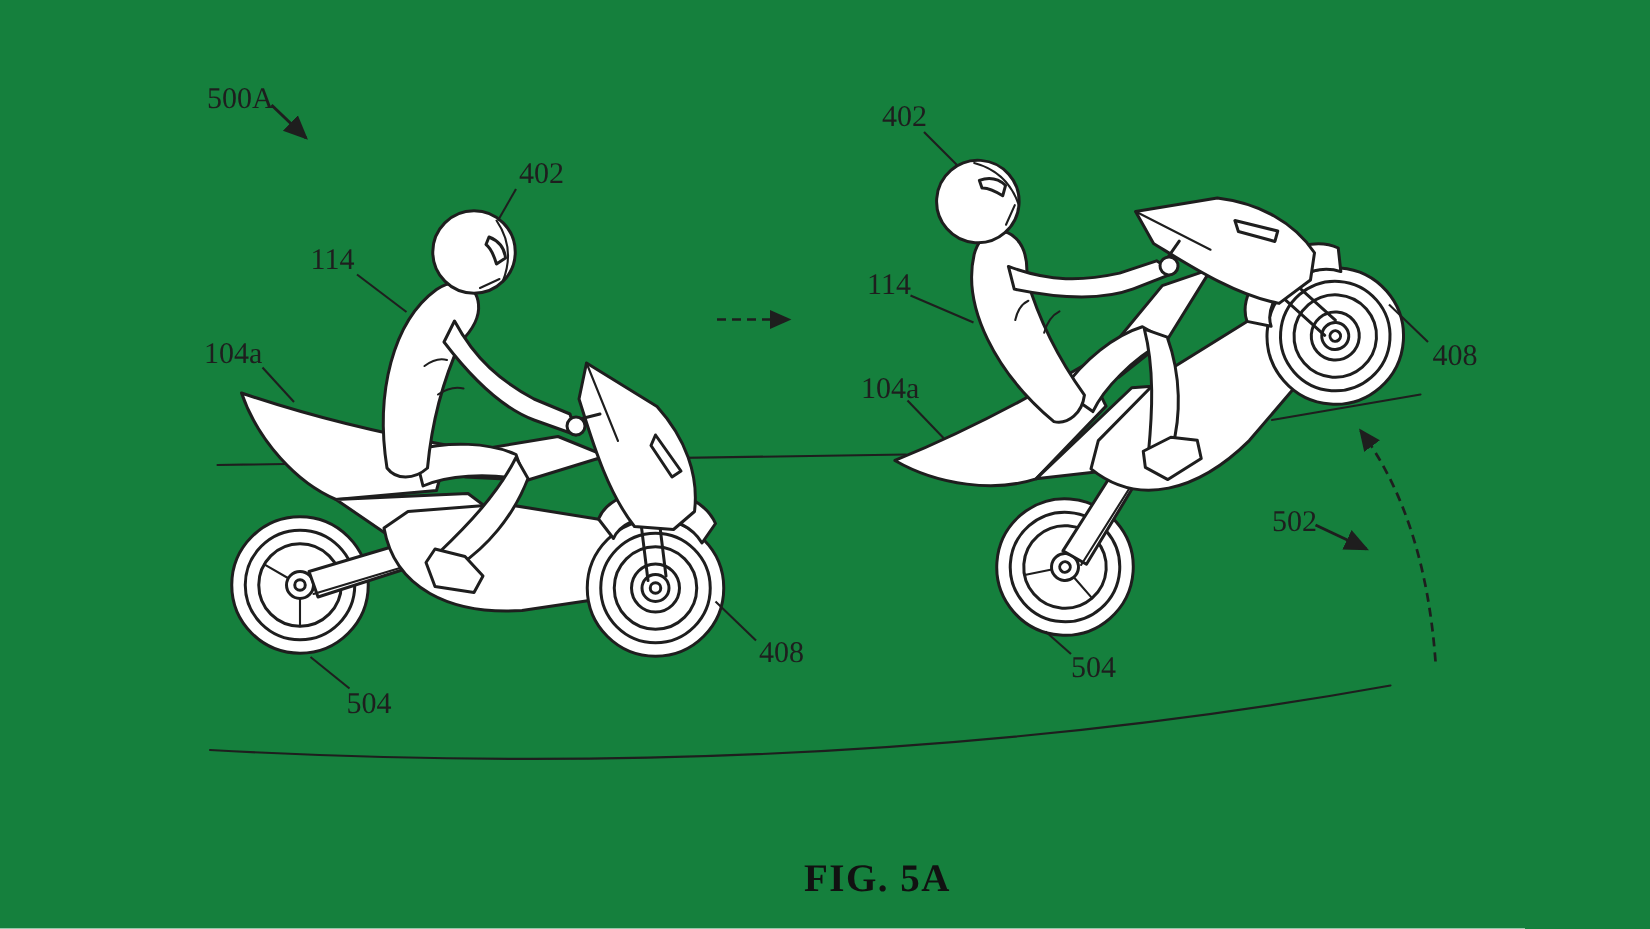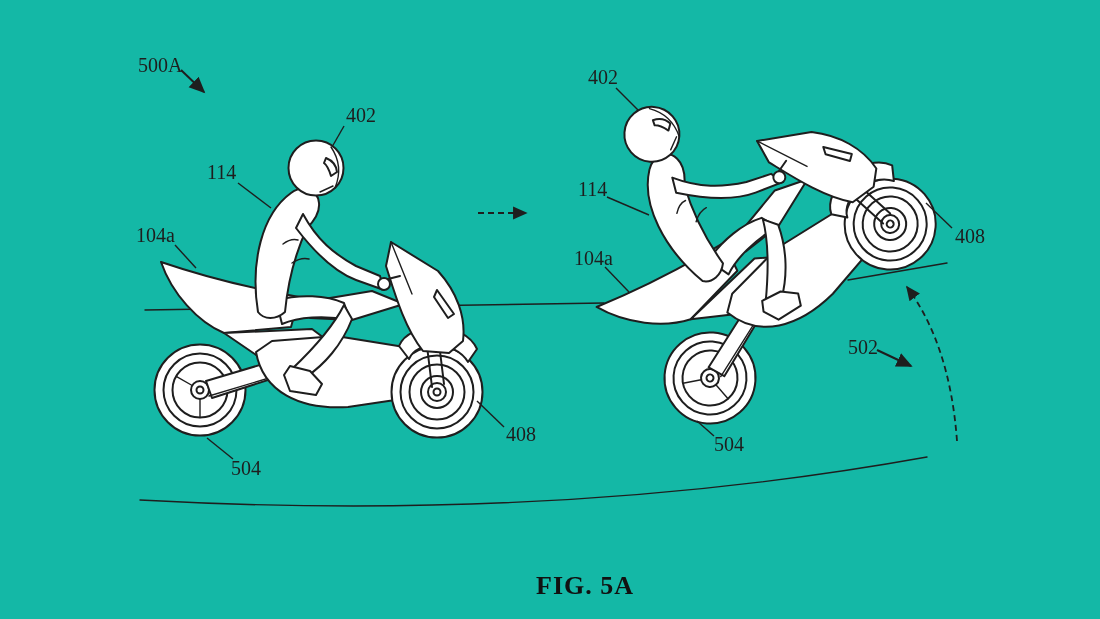--- a/index.html
+++ b/index.html
@@ -8,21 +8,21 @@
     background: #ffffff;
     width: 1100px;
     height: 619px;
     overflow: hidden;
     font-family: "Liberation Serif", serif;
   }
   .page {
     position: relative;
     width: 1100px;
     height: 619px;
-    background: #14b8a6;
+    background: #15803d;
   }
   svg { display: block; }
   .ref-label {
     font-family: "Liberation Serif", serif;
     font-size: 20px;
     fill: #1e1e1e;
   }
   .caption {
     font-family: "Liberation Serif", serif;
     font-size: 26px;

